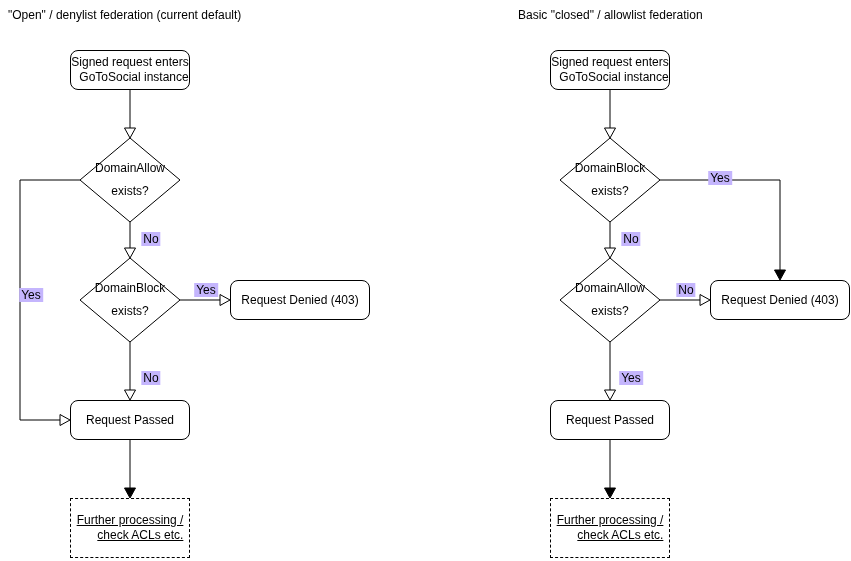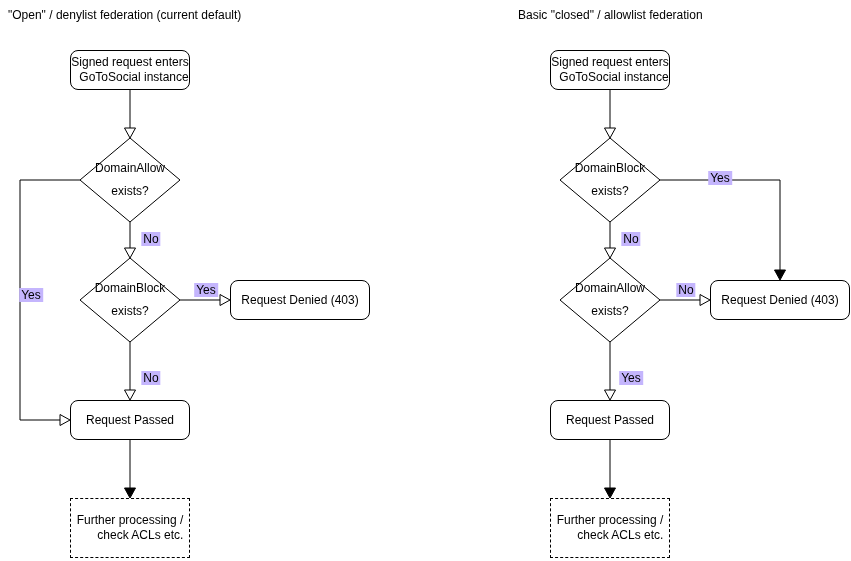--- a/index.html
+++ b/index.html
@@ -49,20 +49,21 @@
     z-index: 1;
     background: #ffffff;
   }
   .box {
     border: 1px solid #000000;
     border-radius: 8px;
   }
   .dashed-box {
     border: 1px dashed #000000;
     border-radius: 0;
+    text-decoration: underline;
   }
   .diamond {
     position: absolute;
     z-index: 1;
     background: transparent;
   }
   .diamond svg { position: absolute; left: 0; top: 0; }
   .diamond .diamond-label {
     position: absolute;
     left: 0; top: 0; right: 0; bottom: 0;

